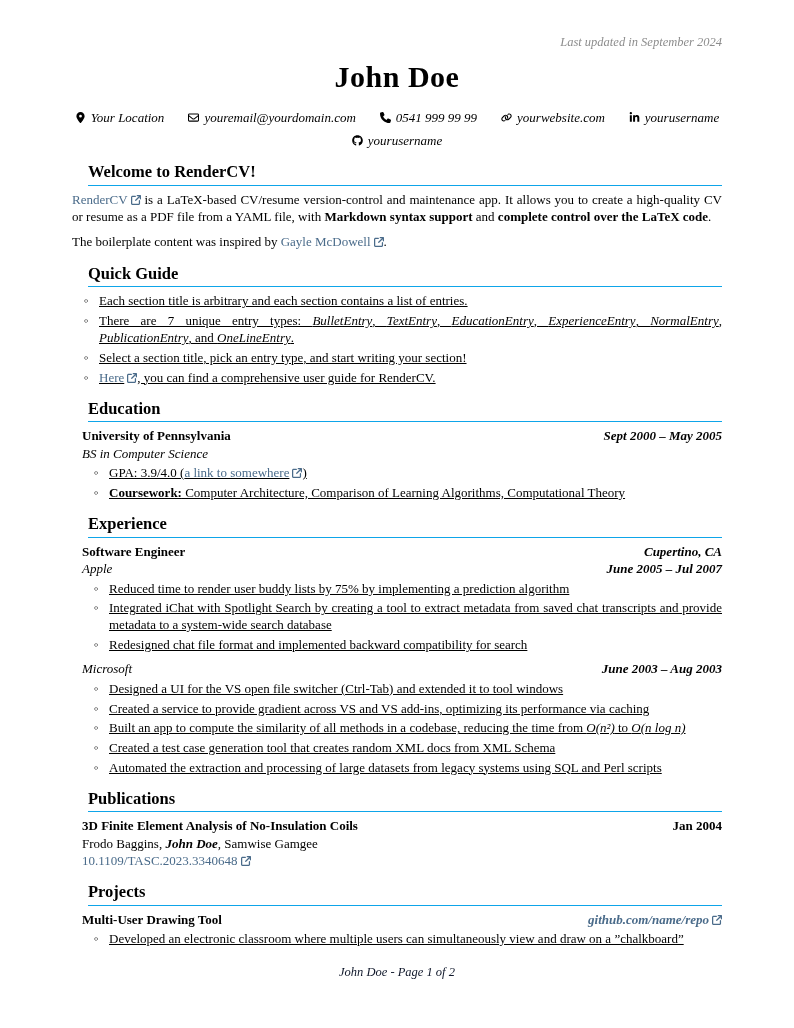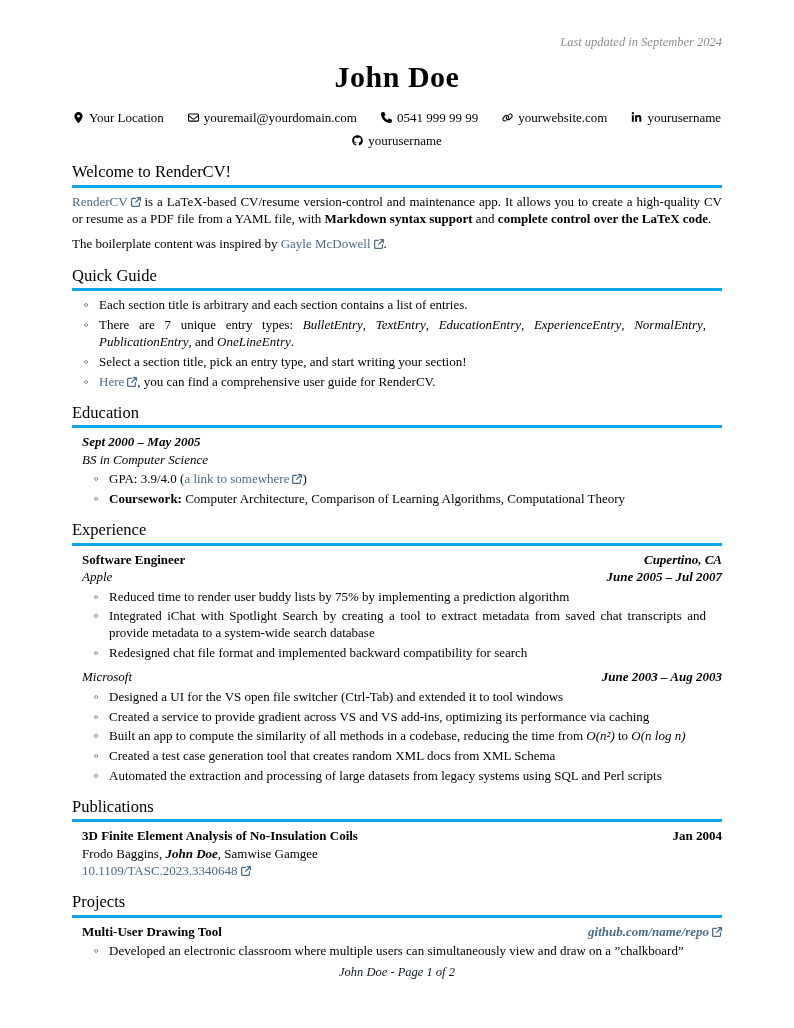--- a/index.html
+++ b/index.html
@@ -11,32 +11,32 @@
     overflow:hidden;
   }
   .page { position:relative; width:794px; height:736px; padding:34px 72px 0 72px; }
 
   .last-updated { text-align:right; color:#8c8c8c; font-style:italic; font-size:12.5px; }
 
   h1.name { font-size:30px; font-weight:bold; text-align:center; margin:6px 0 13px 0; letter-spacing:0.5px; }
 
   .contacts { display:flex; justify-content:center; align-items:center; gap:24px; font-size:13px; }
   .contacts + .contacts { margin-top:6px; }
-  .contact { display:inline-flex; align-items:center; gap:5px; white-space:nowrap; }
+  .contact { display:inline-flex; align-items:center; gap:5px; white-space:nowrap;font-style:italic; }
   .cicon { display:inline-flex; align-items:center; }
   .cicon svg { width:11px; height:11px; fill:#000; }
 
   h2.sec {
-    font-size:16.5px; font-weight:normal; margin:12px 0 5px 0;
-    padding-bottom:2px; border-bottom:3px solid #0ea5e9;
+    font-size:16.5px; font-weight:bold; margin:12px 0 5px 16px;
+    padding-bottom:2px; border-bottom:1px solid #0ea5e9;
   }
 
   .para { margin:3px 0 8px 0; text-align:justify; }
 
-  ul.bullets { list-style:none; margin:2px 16px 4px 0; padding:0 0 0 10px; }
+  ul.bullets { list-style:none; margin:2px 0 4px 0; padding:0 0 0 10px;text-decoration:underline; }
   li.bullet { position:relative; padding-left:17px; margin:2.5px 0; text-align:justify; }
   li.bullet::before { content:"\25E6"; position:absolute; left:2px; top:0; }
 
   .entry { padding-left:10px; }
   .entry + .entry { margin-top:7px; }
   .row { display:flex; justify-content:space-between; align-items:baseline; gap:10px; }
   .row .left { flex:1 1 auto; }
   .row .right { flex:0 0 auto; text-align:left;font-weight:bold; }
   .bold { font-weight:bold; }
   .ital { font-style:italic; }
@@ -144,20 +144,21 @@
               <path d="M320 0h160c17.7 0 32 14.3 32 32v160c0 17.7-14.3 32-32 32s-32-14.3-32-32v-82.7L265 292.7c-12.5 12.5-32.8 12.5-45.3 0s-12.5-32.8 0-45.3L402.7 64H320c-17.7 0-32-14.3-32-32s14.3-32 32-32zM80 32h144c17.7 0 32 14.3 32 32s-14.3 32-32 32H80c-8.8 0-16 7.2-16 16V432c0 8.8 7.2 16 16 16H384c8.8 0 16-7.2 16-16V288c0-17.7 14.3-32 32-32s32 14.3 32 32V432c0 44.2-35.8 80-80 80H80c-44.2 0-80-35.8-80-80V112C0 67.8 35.8 32 80 32z"></path>
             </svg><span class="seg s-n">, you can find a comprehensive user guide for RenderCV.</span></span>
   </li>
       </ul>
   </section>
 
   <section>
     <h2 class="sec">Education</h2>
     <div class="entry">
       <div class="row">
+        <span class="left bold">University of Pennsylvania</span>
         <span class="right ital">Sept 2000 – May 2005</span>
       </div>
       <div class="row">
         <span class="left ital">BS in Computer Science</span>
       </div>
       <ul class="bullets">
           <li class="bullet">
     <span class="btext"><span class="seg s-n">GPA: 3.9/4.0 (</span><span class="seg s-link">a link to somewhere</span><svg class="ext" viewBox="0 0 512 512" aria-hidden="true">
                 <path d="M320 0h160c17.7 0 32 14.3 32 32v160c0 17.7-14.3 32-32 32s-32-14.3-32-32v-82.7L265 292.7c-12.5 12.5-32.8 12.5-45.3 0s-12.5-32.8 0-45.3L402.7 64H320c-17.7 0-32-14.3-32-32s14.3-32 32-32zM80 32h144c17.7 0 32 14.3 32 32s-14.3 32-32 32H80c-8.8 0-16 7.2-16 16V432c0 8.8 7.2 16 16 16H384c8.8 0 16-7.2 16-16V288c0-17.7 14.3-32 32-32s32 14.3 32 32V432c0 44.2-35.8 80-80 80H80c-44.2 0-80-35.8-80-80V112C0 67.8 35.8 32 80 32z"></path>
               </svg><span class="seg s-n">)</span></span>

